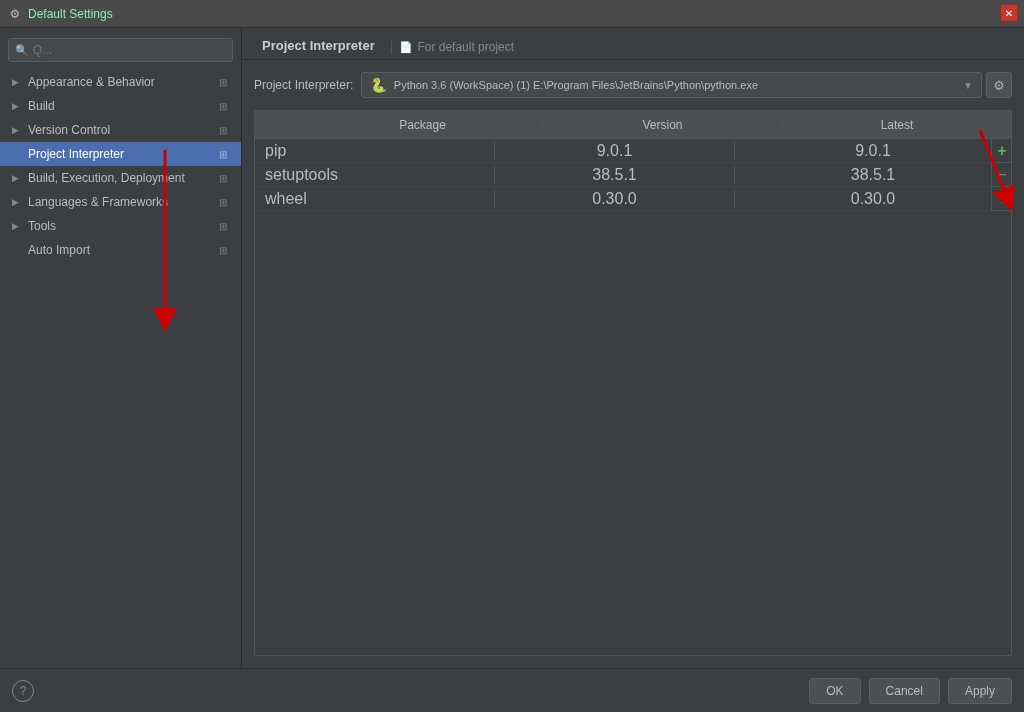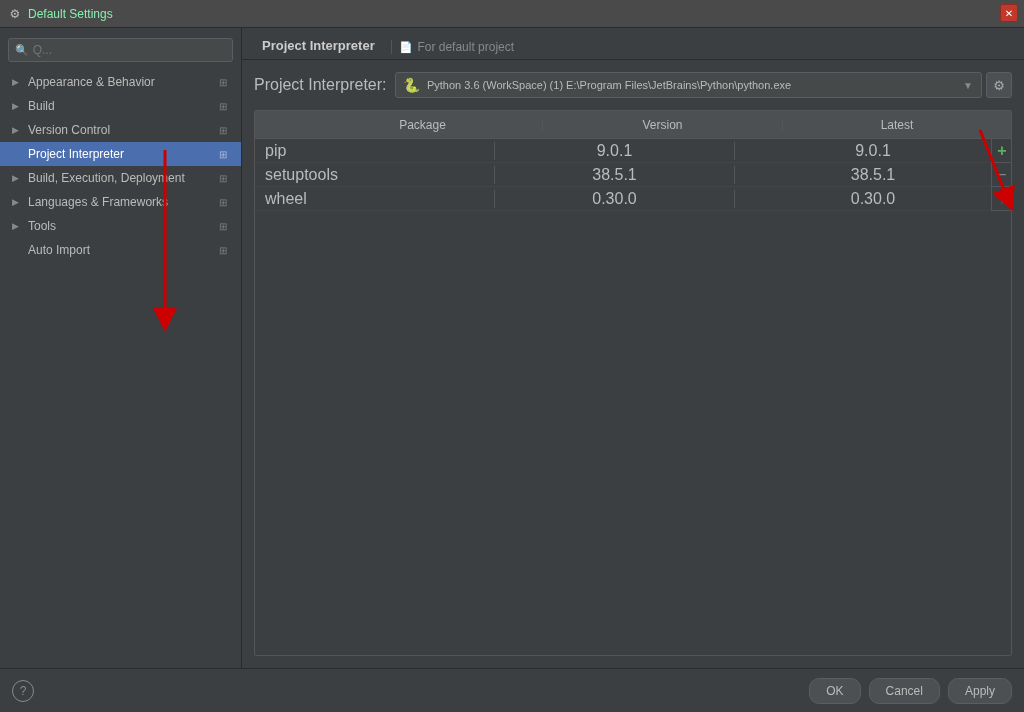--- a/index.html
+++ b/index.html
@@ -175,21 +175,21 @@
 
     .interpreter-row {
       display: flex;
       align-items: center;
       margin-bottom: 12px;
     }
     .interpreter-label {
       color: #bbbbbb;
       margin-right: 8px;
       white-space: nowrap;
-      font-size: 16px;
+      font-size: 12px;
     }
     .interpreter-dropdown {
       flex: 1;
       background: #45494a;
       border: 1px solid #5a5e62;
       border-radius: 3px;
       height: 26px;
       display: flex;
       align-items: center;
       padding: 0 8px;
@@ -326,21 +326,21 @@
       justify-content: center;
       cursor: pointer;
       color: #888;
       font-size: 12px;
     }
     .dialog-btn {
       height: 26px;
       padding: 0 16px;
       background: #4c5052;
       border: 1px solid #5a5e62;
-      border-radius: 10px;
+      border-radius: 3px;
       color: #bbbbbb;
       font-size: 12px;
       cursor: pointer;
       display: flex;
       align-items: center;
     }
 
     
     .annotations-overlay {
       position: absolute;

